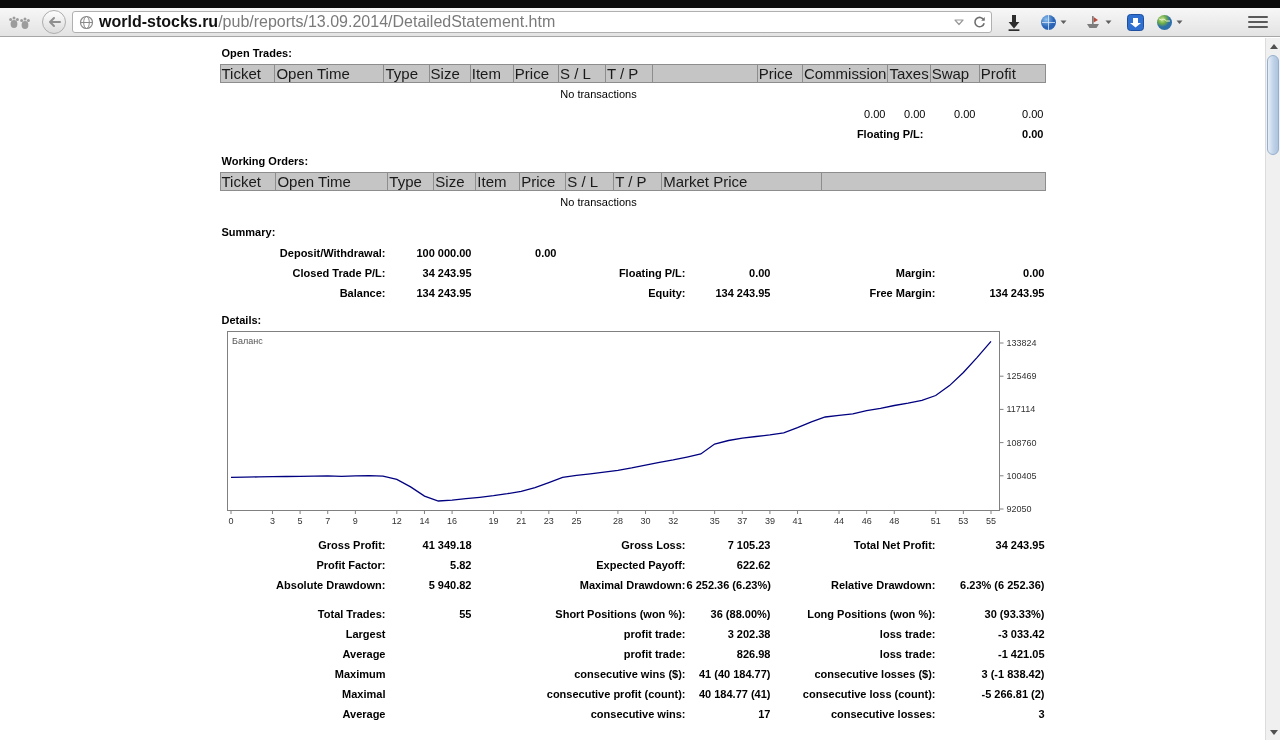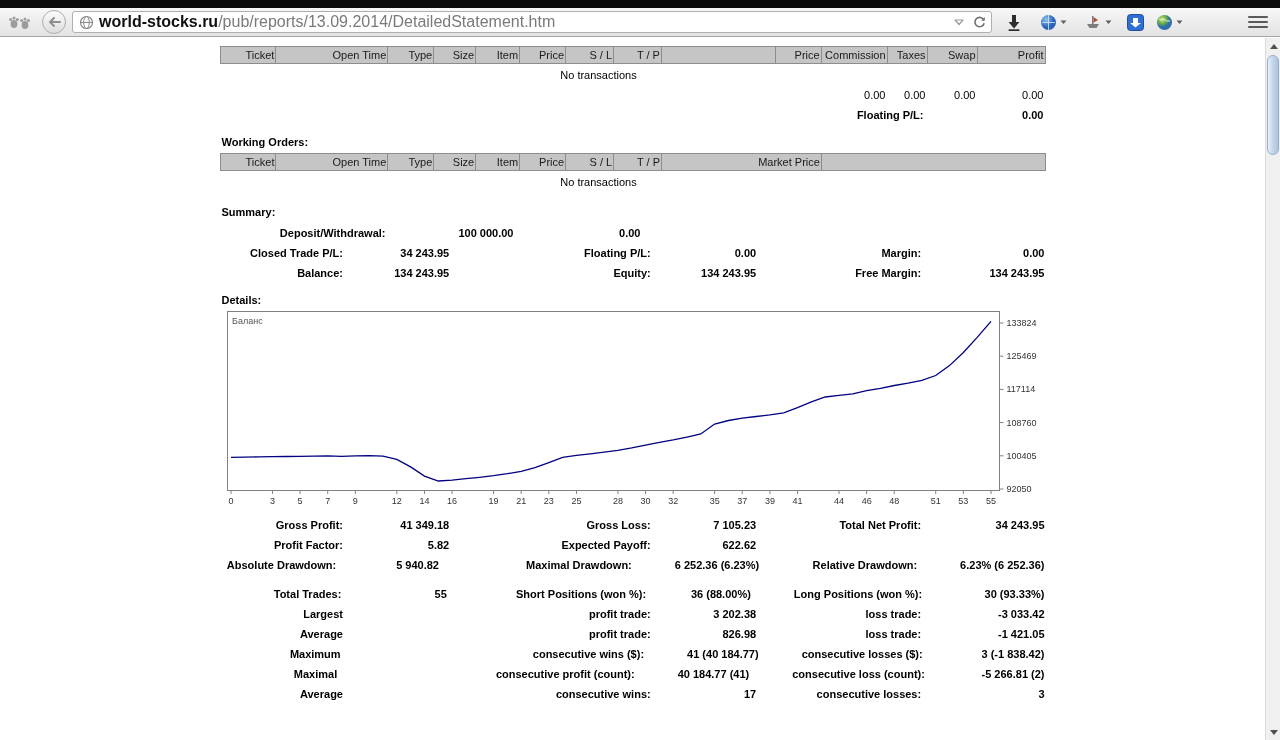--- a/index.html
+++ b/index.html
@@ -53,33 +53,33 @@
   }
   .tri-up { width:0; height:0; border-left:4px solid transparent; border-right:4px solid transparent; border-bottom:5px solid #505050; }
   .tri-down { width:0; height:0; border-left:4px solid transparent; border-right:4px solid transparent; border-top:5px solid #505050; }
   
   .content { position:absolute; top:38px; left:0; width:1265px; height:702px; background:#fff; overflow:hidden; }
   .report { width:826px; margin:0 auto; padding-top:8px; font-size:11px; color:#000; }
   .sec-title { font-weight:bold; font-size:11px; line-height:14px; margin:0 0 4px 2px; }
   table.hdr { border-collapse:collapse; table-layout:fixed; }
   table.hdr td {
     background:#c5c5c5; border:1px solid #8d8d8d; height:17px;
-    font-size:11px; text-align:right; padding:0 1px; color:#1a1a1a;
+    font-size:15px; text-align:left; padding:0 1px; color:#1a1a1a;
     white-space:nowrap; overflow:hidden;
   }
   .no-trans { width:758px; text-align:center; font-size:11px; line-height:14px; margin-top:4px; }
   .zeros-row { display:flex; padding-left:602px; margin-top:7px; line-height:13px; }
   .zeros-row span { display:block; text-align:right; padding-right:2px; font-size:11px; }
   .floating-row { display:flex; margin-top:7px; line-height:13px; font-weight:bold; }
   .floating-row .fl { width:706px; text-align:right; padding-right:2px; }
   .floating-row .fv { flex:1; text-align:right; padding-right:2px; }
   .mt13 { margin-top:13px; }
   .mt16 { margin-top:16px; }
   .mt10 { margin-top:10px; }
-  .grid6 { display:flex; line-height:20px; font-weight:bold;gap:42px; }
+  .grid6 { display:flex; line-height:20px; font-weight:bold; }
   .grid6 span { display:block; text-align:right; white-space:nowrap; padding-right:1px; }
   .c1 { width:167px; } .c2 { width:86px; } .c3 { width:214px; }
   .c4 { width:85px; } .c5 { width:165px; } .c6 { width:109px; }
   .chart-wrap { margin-top:3px; width:826px; height:198px; position:relative; }
   .stats-block-gap { height:9px; }
   svg text { font-family:"Liberation Sans", sans-serif; }
 </style>
 </head>
 <body>
 
@@ -181,20 +181,21 @@
   <div class="hamburger">
     <div></div>
       <div></div>
       <div></div>
   </div>
 </div>
 
 <div class="content">
   <div class="report">
 
+    <div class="sec-title">Open Trades:</div>
     <table class="hdr">
         <tbody>
           <tr id="open-headers">
             <td style="width: 56px;">Ticket</td>
             <td style="width: 112px;">Open Time</td>
             <td style="width: 46px;">Type</td>
             <td style="width: 42px;">Size</td>
             <td style="width: 44px;">Item</td>
             <td style="width: 46px;">Price</td>
             <td style="width: 48px;">S / L</td>

